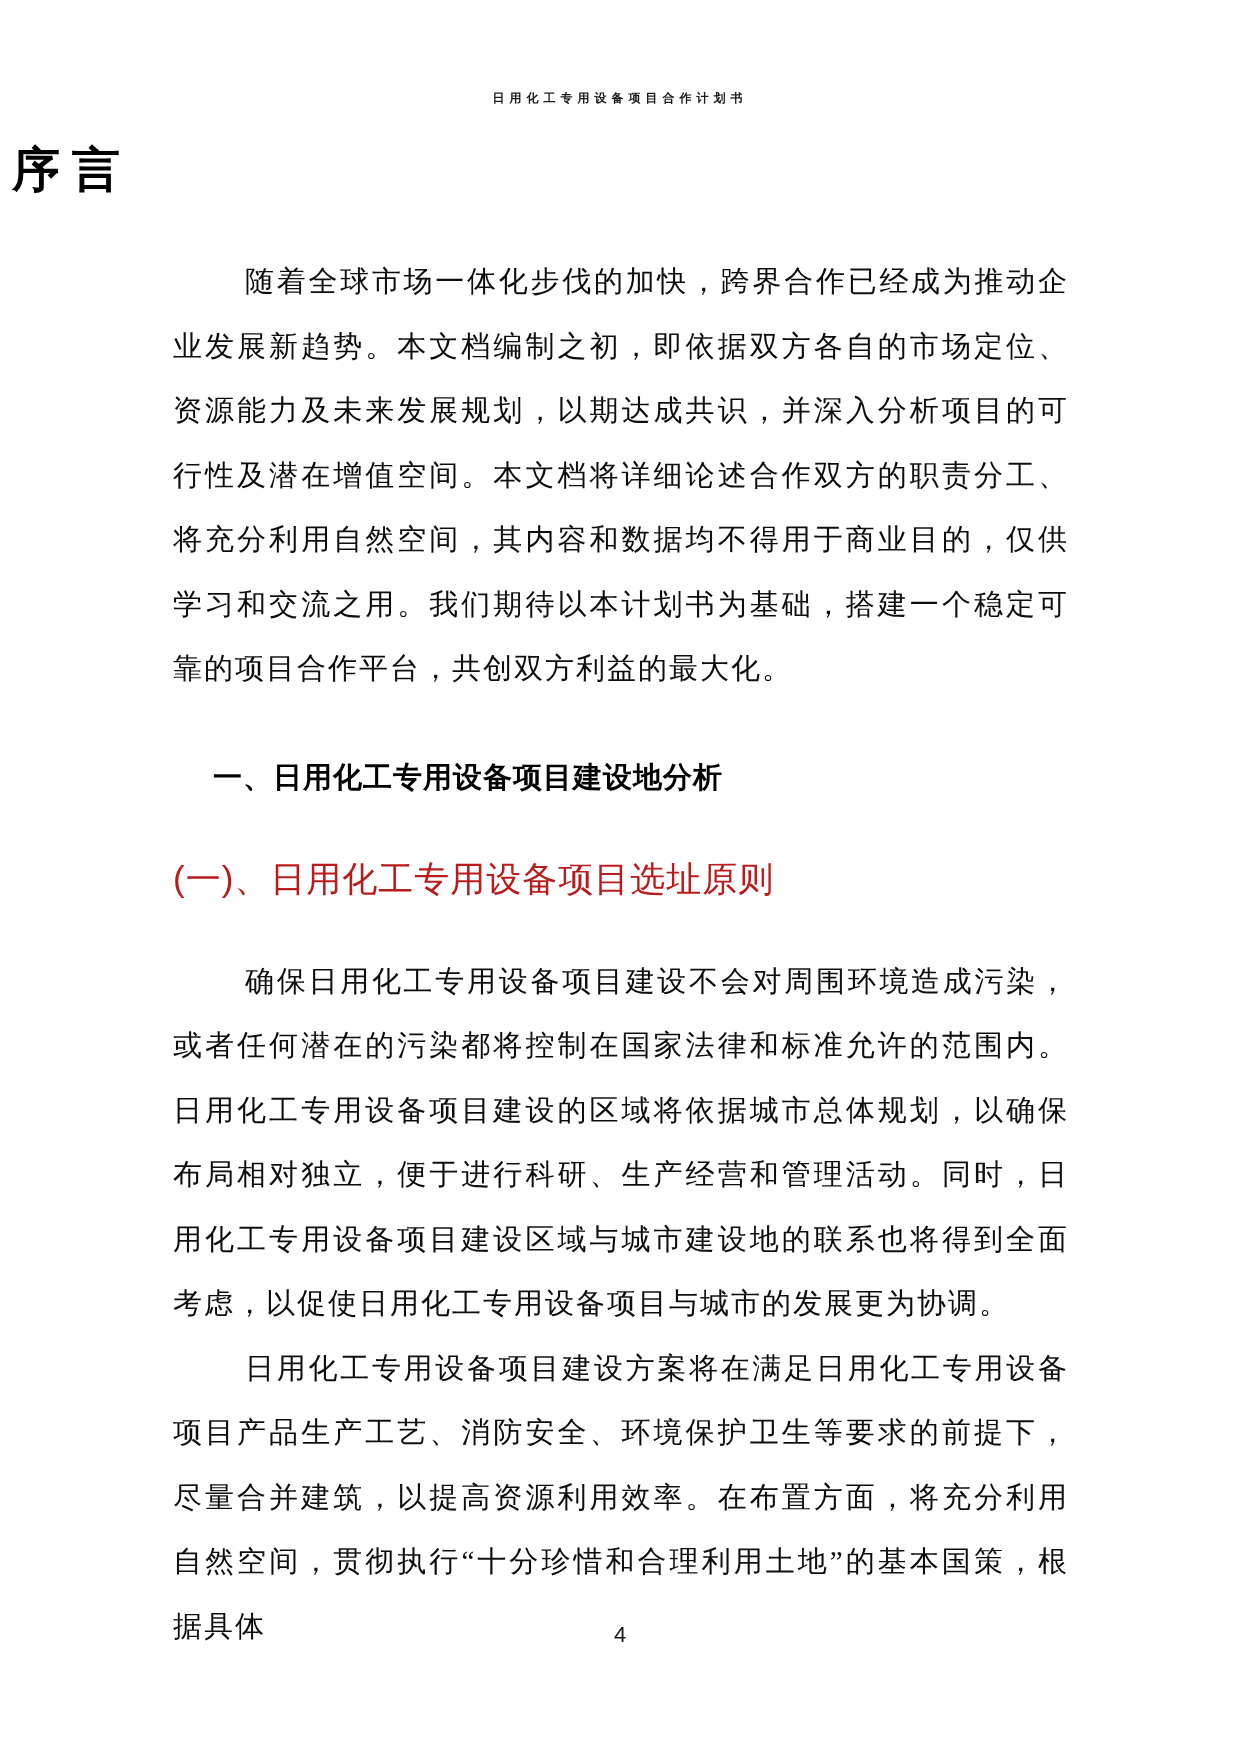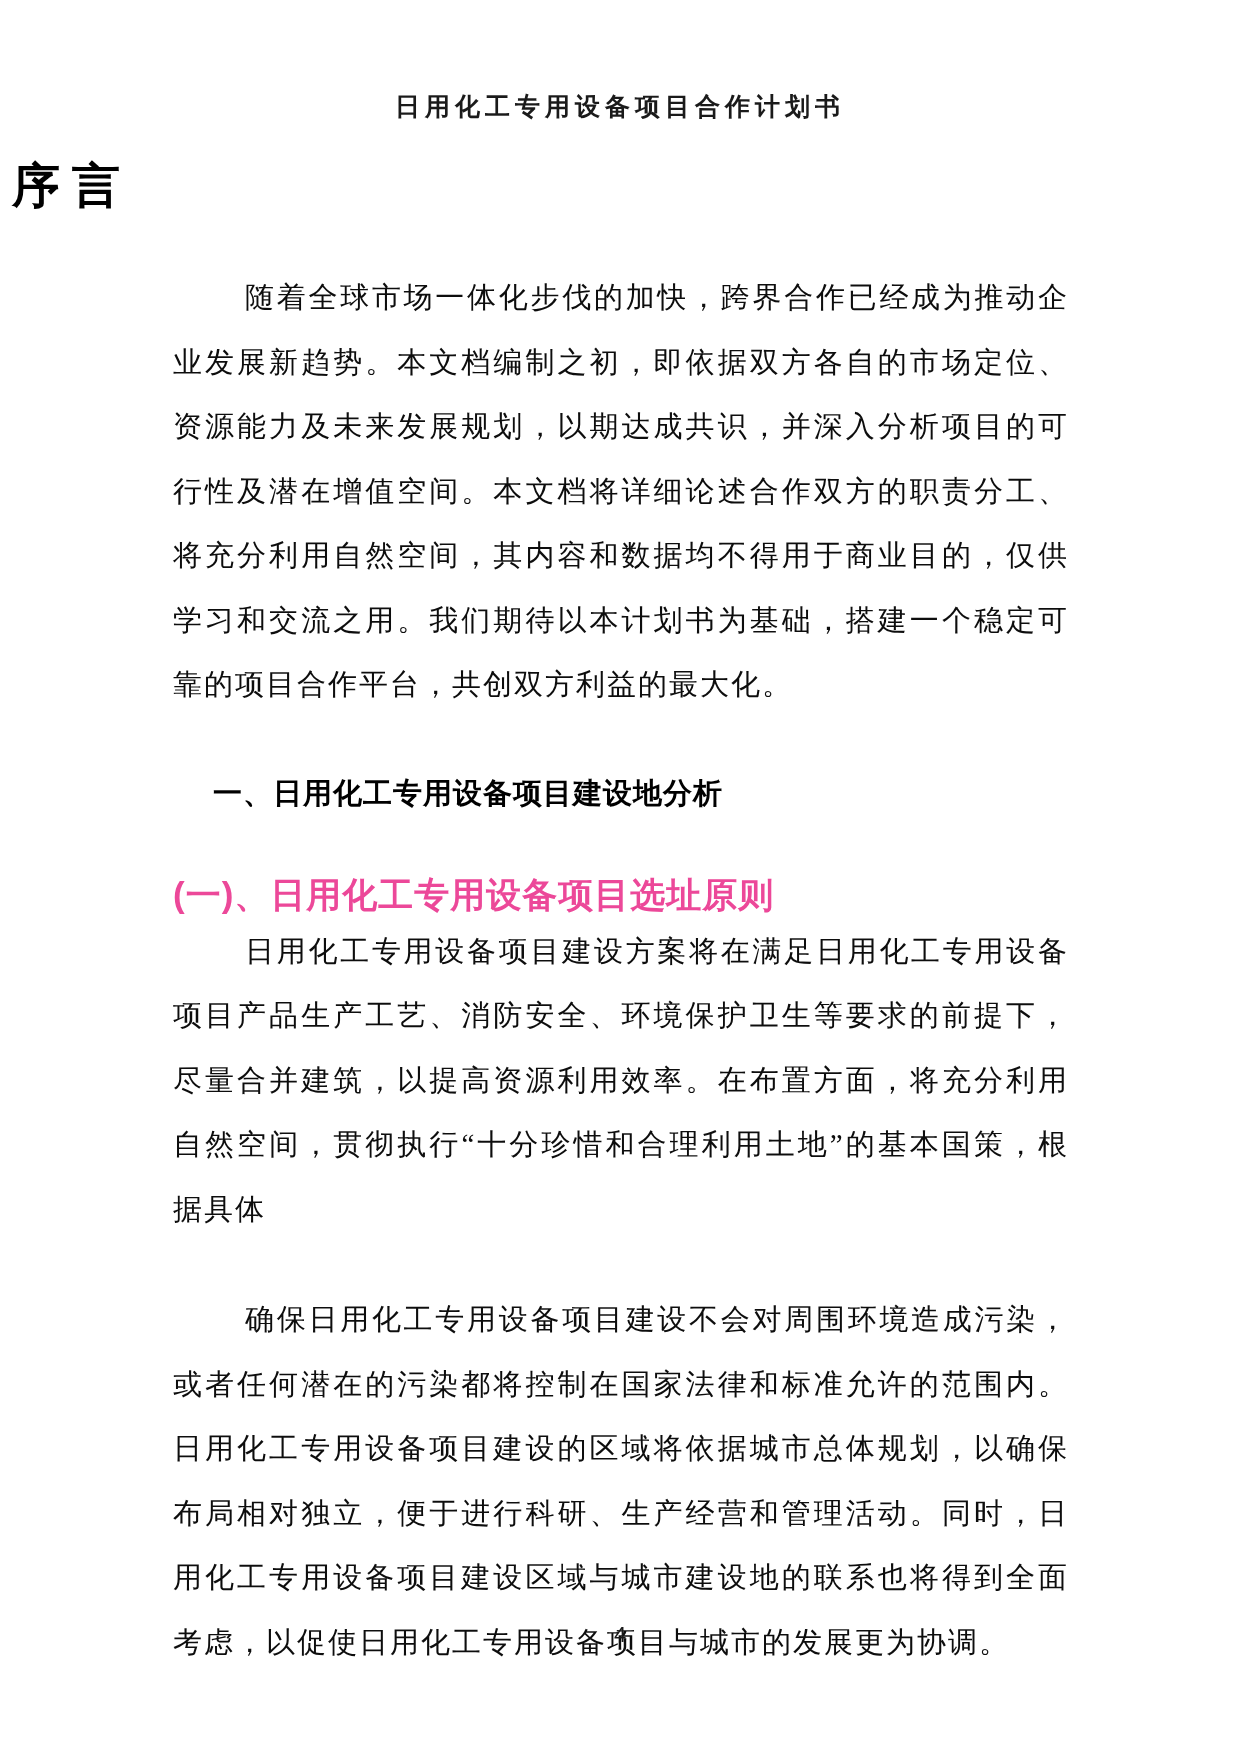--- a/index.html
+++ b/index.html
@@ -12,21 +12,21 @@
     width: 1240px;
     height: 1753px;
     background: #ffffff;
     overflow: hidden;
     font-family: "Liberation Serif", "DejaVu Serif", serif;
     color: #111111;
   }
   .running-header {
     padding-top: 90px;
     text-align: center;
-    font-size: 25px;
+    font-size: 12px;
     letter-spacing: 5px;
     color: #1a1a1a;
     font-weight: bold;
   }
   .doc-title {
     margin: 34px 0 0 0;
     text-align: left;
     font-size: 48px;
     line-height: 58px;
     font-weight: bold;
@@ -56,27 +56,27 @@
     margin: 56px 0 0 0;
     padding-left: 40px;
     font-family: "Liberation Sans", "DejaVu Sans", sans-serif;
     font-weight: bold;
     font-size: 29px;
     line-height: 40px;
     letter-spacing: 1px;
     color: #000000;
   }
   .heading-2 {
-    margin: 58px 0 0 0;
+    margin: 58px 0 12px 0;
     font-family: "Liberation Sans", "DejaVu Sans", sans-serif;
-    font-weight: bold;
+    font-weight: normal;
     font-size: 35px;
     line-height: 48px;
     letter-spacing: 1px;
-    color: #ec4899;
+    color: #b91c1c;
   }
   .page-footer {
     position: absolute;
     top: 1622px;
     left: 0;
     width: 100%;
     text-align: center;
     font-family: "Liberation Sans", "DejaVu Sans", sans-serif;
     font-size: 22px;
     color: #1a1a1a;
@@ -92,21 +92,21 @@
   <h1 class="doc-title">序言</h1>
 
   <div class="content">
 
     <p class="body-para para-first">随着全球市场一体化步伐的加快，跨界合作已经成为推动企业发展新趋势。本文档编制之初，即依据双方各自的市场定位、资源能力及未来发展规划，以期达成共识，并深入分析项目的可行性及潜在增值空间。本文档将详细论述合作双方的职责分工、将充分利用自然空间，其内容和数据均不得用于商业目的，仅供学习和交流之用。我们期待以本计划书为基础，搭建一个稳定可靠的项目合作平台，共创双方利益的最大化。</p>
 
     <h2 class="heading-1">一、日用化工专用设备项目建设地分析</h2>
 
     <h3 class="heading-2">(一)、日用化工专用设备项目选址原则</h3>
 
+    <p class="body-para para-after-heading">确保日用化工专用设备项目建设不会对周围环境造成污染，或者任何潜在的污染都将控制在国家法律和标准允许的范围内。日用化工专用设备项目建设的区域将依据城市总体规划，以确保布局相对独立，便于进行科研、生产经营和管理活动。同时，日用化工专用设备项目建设区域与城市建设地的联系也将得到全面考虑，以促使日用化工专用设备项目与城市的发展更为协调。</p>
+
     <p class="body-para">日用化工专用设备项目建设方案将在满足日用化工专用设备项目产品生产工艺、消防安全、环境保护卫生等要求的前提下，尽量合并建筑，以提高资源利用效率。在布置方面，将充分利用自然空间，贯彻执行“十分珍惜和合理利用土地”的基本国策，根据具体</p>
-
-    <p class="body-para para-after-heading">确保日用化工专用设备项目建设不会对周围环境造成污染，或者任何潜在的污染都将控制在国家法律和标准允许的范围内。日用化工专用设备项目建设的区域将依据城市总体规划，以确保布局相对独立，便于进行科研、生产经营和管理活动。同时，日用化工专用设备项目建设区域与城市建设地的联系也将得到全面考虑，以促使日用化工专用设备项目与城市的发展更为协调。</p>
 
   </div>
 
   <div class="page-footer">4</div>
 
 </div>
 
 </body></html>

